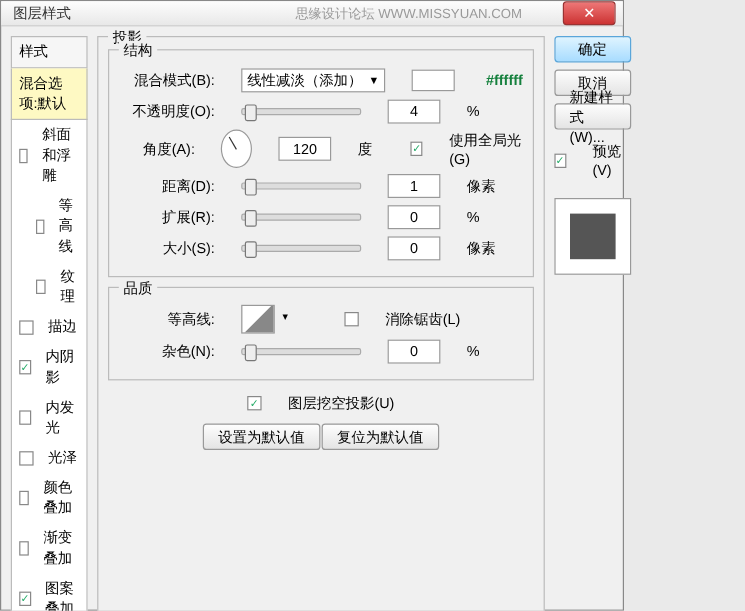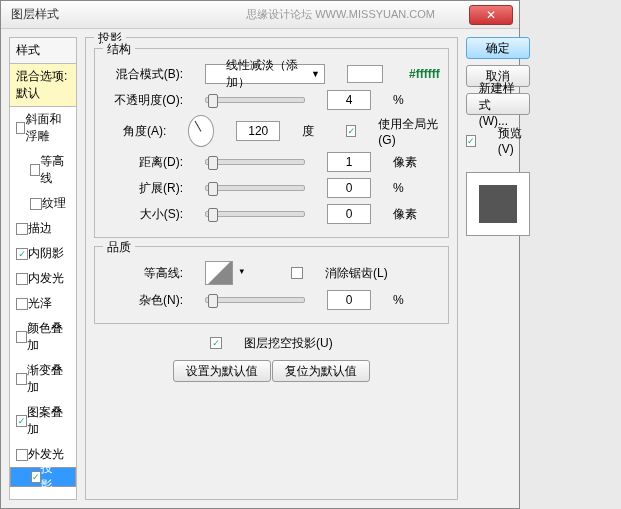--- a/index.html
+++ b/index.html
@@ -7,30 +7,30 @@
 .window{width:520px;height:509px;background:#f0f0f0;border:1px solid #888;display:flex;flex-direction:column}
 .titlebar{height:28px;background:linear-gradient(#fdfdfd,#e8e8e8);display:flex;align-items:center;padding:0 4px;border-bottom:1px solid #ccc;position:relative}
 .titlebar .title{flex:1;padding-left:6px;color:#333}
 .titlebar .wm{position:absolute;right:84px;color:#999;font-size:11px}
 .titlebar .closebtn{width:44px;height:20px;background:linear-gradient(#e77,#c33);border:1px solid #933;border-radius:3px;display:flex;align-items:center;justify-content:center;color:#fff;margin-right:2px}
 .body{flex:1;display:flex;padding:8px;gap:8px}
 .left{width:96px;display:flex;flex-direction:column}
 .lhead{border:1px solid #bbb;padding:4px 6px;background:#f6f6f6}
 .lsub{border:1px solid #bbb;border-top:none;padding:4px 6px;background:#fef9c3}
 .llist{border:1px solid #bbb;border-top:none;flex:1;background:#fff;overflow:hidden}
-.litem{padding:4px 6px;display:flex;align-items:center;gap:0;cursor:default}
+.litem{padding:4px 6px;display:flex;align-items:center;gap:12px;cursor:default}
 .litem.indent{padding-left:20px}
 .litem.sel{background:#3399ff;color:#fff}
 .cb{width:12px;height:12px;border:1px solid #888;background:#fff;display:inline-flex;align-items:center;justify-content:center;font-size:9px;color:#2a6}
 .mid{flex:1;display:flex;flex-direction:column;gap:6px}
 .grp{border:1px solid #bbb;padding:10px 8px 8px;position:relative;background:#f0f0f0}
 .grp>.gt{position:absolute;top:-8px;left:8px;background:#f0f0f0;padding:0 4px}
 .row{display:flex;align-items:center;gap:22px;margin:4px 0;min-height:22px}
 .lbl{width:80px;text-align:right}
-.sel,.inp{border:1px solid #999;background:#fff;height:20px;padding:0 20px;display:flex;align-items:center}
+.sel,.inp{border:1px solid #999;background:#fff;height:20px;padding:0 4px;display:flex;align-items:center}
 .selw{width:120px;position:relative}
 .selw::after{content:"▼";position:absolute;right:4px;font-size:9px}
 .swatch{width:36px;height:18px;border:1px solid #999;background:#fff}
 .hex{color:#15803d;font-weight:bold;margin-left:4px}
 .slider{flex:0 0 100px;height:6px;background:#ddd;border:1px solid #aaa;position:relative;border-radius:2px}
 .slider::after{content:"";position:absolute;left:2px;top:-4px;width:8px;height:12px;background:#eee;border:1px solid #777;border-radius:2px}
 .num{width:44px;height:20px;border:1px solid #999;background:#fff;text-align:center}
 .unit{width:28px}
 .dial{width:32px;height:32px;border:1px solid #999;border-radius:50%;background:#fff;position:relative}
 .dial::after{content:"";position:absolute;left:50%;top:50%;width:12px;height:1px;background:#333;transform-origin:left;transform:rotate(-120deg)}

